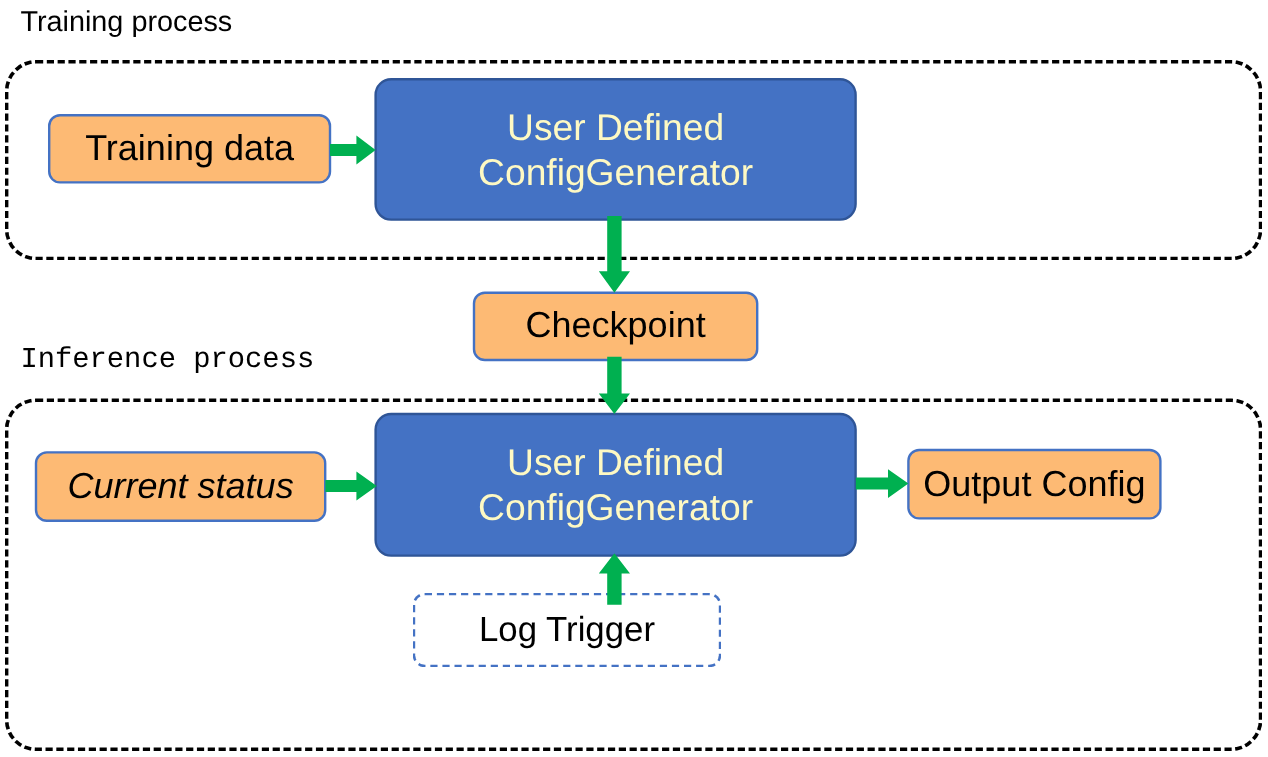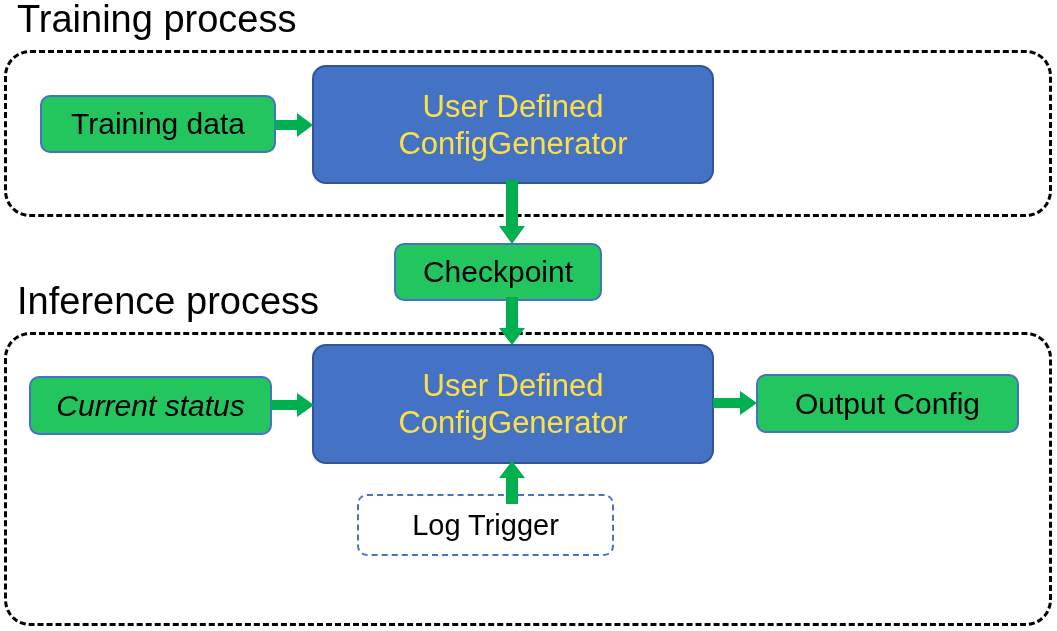--- a/index.html
+++ b/index.html
@@ -12,80 +12,80 @@
     width: 1057px;
     height: 631px;
     background: #ffffff;
     font-family: "Liberation Sans", sans-serif;
     overflow: hidden;
   }
 
   
   .section-title {
     position: absolute;
-    font-size: 38px;
+    font-size: 24px;
     line-height: 34px;
     color: #000000;
     white-space: nowrap;
     font-weight: 400;
   }
   #title-training { left: 17px; top: 2px; }
-  #title-inference { left: 17px; top: 284px; }
+  #title-inference { left: 17px; top: 284px; font-family: Liberation Mono, monospace; }
 
   
   .process-container {
     position: absolute;
     border: 3px dashed #000000;
     border-radius: 26px;
     box-sizing: border-box;
     background: transparent;
   }
   #container-training { left: 4px;  top: 50px;  width: 1048px; height: 167px; }
   #container-inference{ left: 4px;  top: 332px; width: 1048px; height: 294px; }
 
   
   .box {
     position: absolute;
     box-sizing: border-box;
     display: flex;
     align-items: center;
     justify-content: center;
-    background: #22c55e;
+    background: #fdba74;
     color: #000000;
     text-align: center;
   }
   .box-outline {
     border: 2px solid #4472C4;
     border-radius: 10px;
     font-size: 30px;
     line-height: 34px;
   }
   .box-filled {
     border: 2px solid #2F5597;
     border-radius: 14px;
     background: #4472C4;
-    color: #fde047;
+    color: #fef9c3;
     font-size: 31px;
     line-height: 37px;
   }
   .box-dashed {
     border: 2px dashed #4472C4;
     border-radius: 10px;
     background: #ffffff;
     font-size: 29px;
     line-height: 33px;
   }
 
   #box-training-data   { left: 40px;  top: 95px;  width: 236px; height: 58px; }
   #box-generator-train { left: 312px; top: 65px;  width: 402px; height: 119px; }
-  #box-checkpoint      { left: 394px; top: 243px; width: 208px; height: 58px; }
+  #box-checkpoint      { left: 394px; top: 243px; width: 238px; height: 58px; }
   #box-current-status  { left: 29px;  top: 376px; width: 243px; height: 59px; font-style: italic; }
   #box-generator-infer { left: 312px; top: 344px; width: 402px; height: 120px; }
-  #box-output-config   { left: 756px; top: 374px; width: 263px; height: 59px; }
-  #box-log-trigger     { left: 357px; top: 494px; width: 257px; height: 62px; z-index: 3; }
+  #box-output-config   { left: 756px; top: 374px; width: 212px; height: 59px; }
+  #box-log-trigger     { left: 344px; top: 494px; width: 257px; height: 62px; z-index: 3; }
   #box-clock-trigger   { left: 429px; top: 547px; width: 265px; height: 60px; z-index: 4; }
 
   
   .arrow {
     position: absolute;
   }
   .arrow svg { display: block; }
 
   #arrow-training-data-to-generator { left: 275px; top: 110px; }
   #arrow-generator-to-checkpoint    { left: 497px; top: 180px; z-index: 5; }

